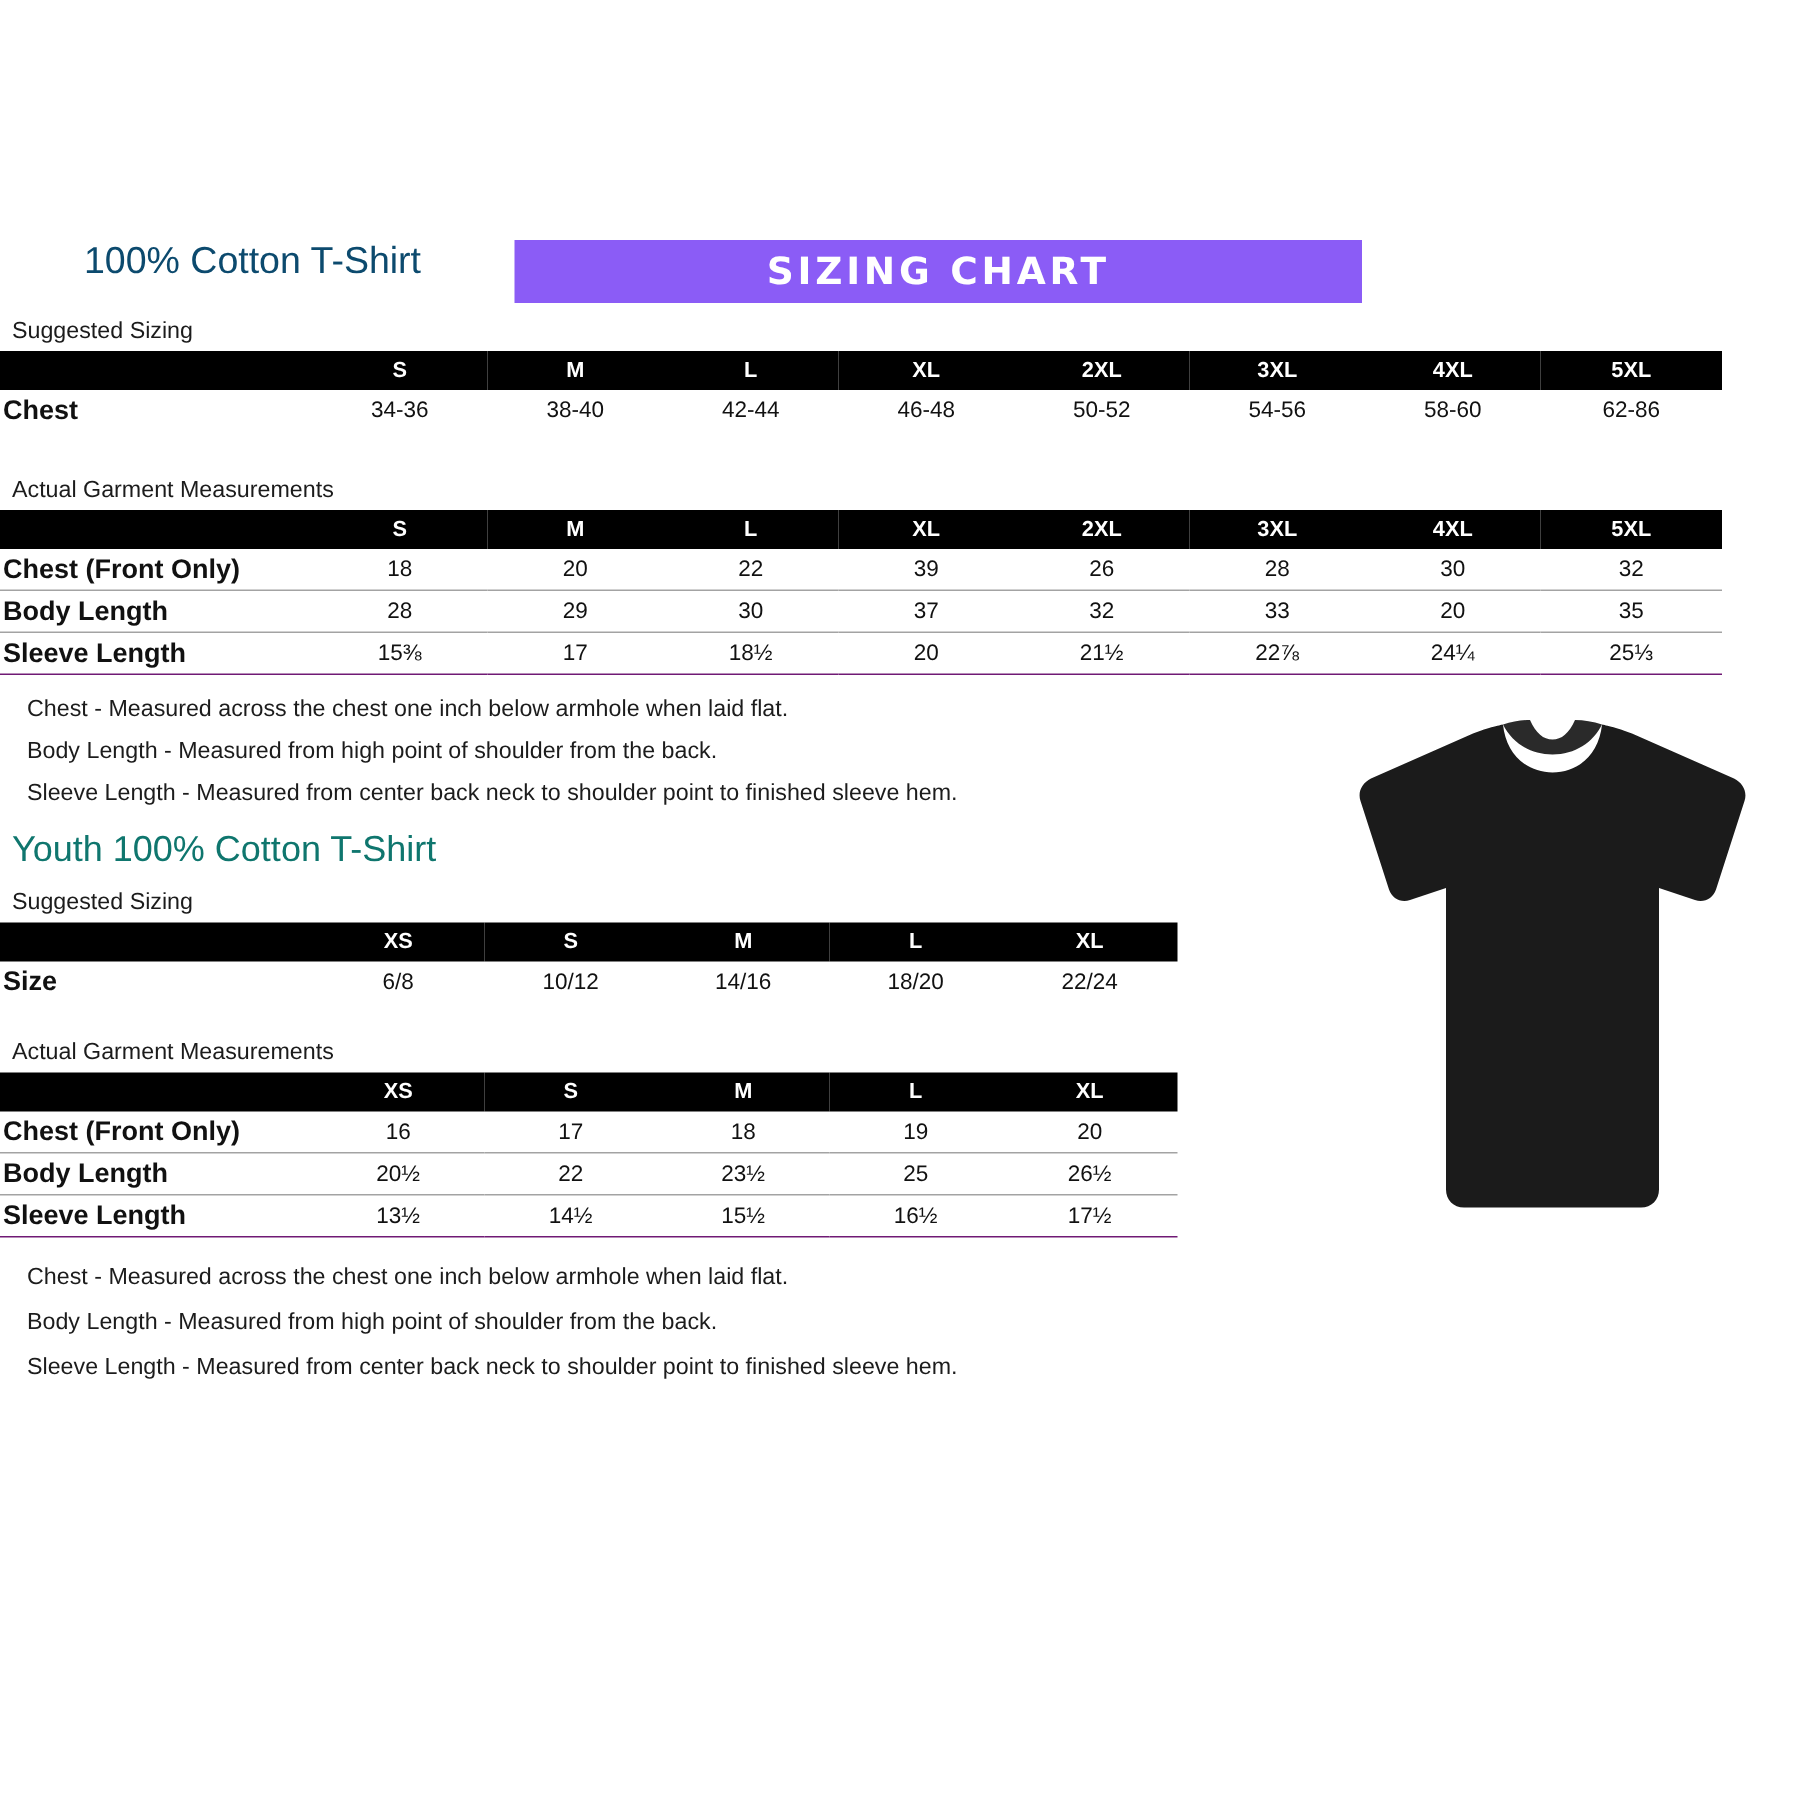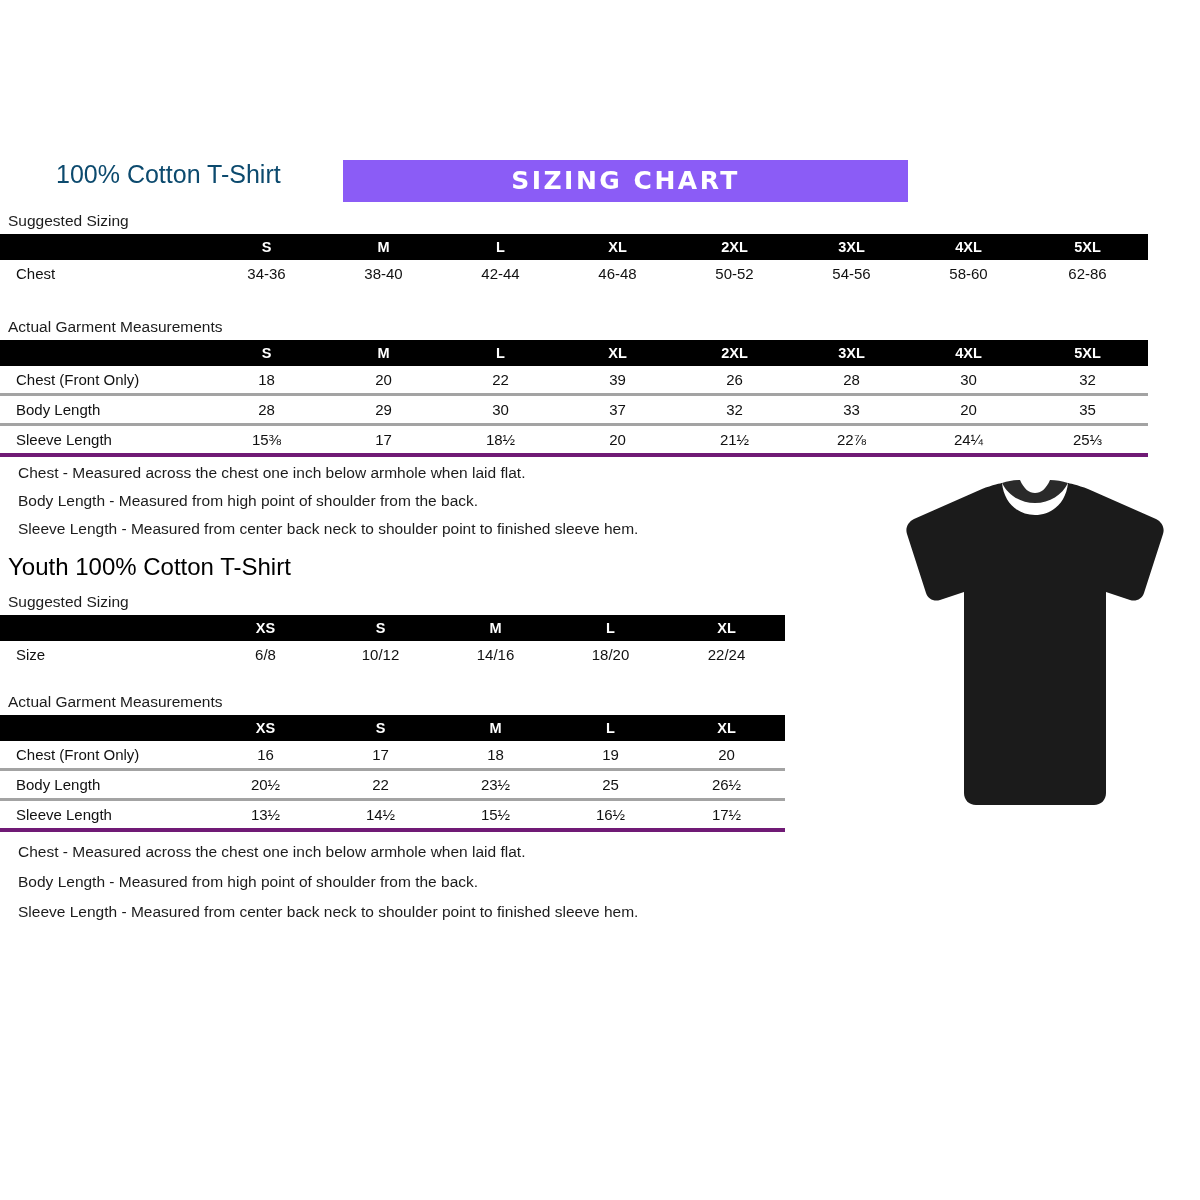--- a/index.html
+++ b/index.html
@@ -69,21 +69,21 @@
     position: absolute;
     font-size: 15.5px;
     color: #1c1c1c;
     white-space: nowrap;
   }
 
   .section-title {
     position: absolute;
     font-size: 24px;
     font-weight: 400;
-    color: #000000;
+    color: #0f766e;
     white-space: nowrap;
   }
 
   
   table.size-table {
     position: absolute;
     border-collapse: collapse;
     table-layout: fixed;
     font-size: 15px;
   }
@@ -102,33 +102,33 @@
     text-align: center;
     height: 26px;
   }
   table.size-table thead th.lbl {
     text-align: left;
   }
   table.size-table tbody td {
     text-align: center;
     color: #111111;
     font-size: 15px;
-    border-bottom: 3px solid #a3a3a3;
+    border-bottom: 1px solid #a3a3a3;
   }
   table.size-table tbody td.lbl {
     text-align: left;
-    font-weight: 400;
-    padding-left: 16px;
-    font-size: 15px;
+    font-weight: 700;
+    padding-left: 2px;
+    font-size: 18px;
   }
   table.size-table tbody tr:last-child td {
     border-bottom: none;
   }
   table.size-table.ruled tbody tr:last-child td {
-    border-bottom: 4px solid #701a75;
+    border-bottom: 1px solid #701a75;
   }
 
   
   .note {
     position: absolute;
     font-size: 15.5px;
     color: #1c1c1c;
     white-space: nowrap;
   }
 

